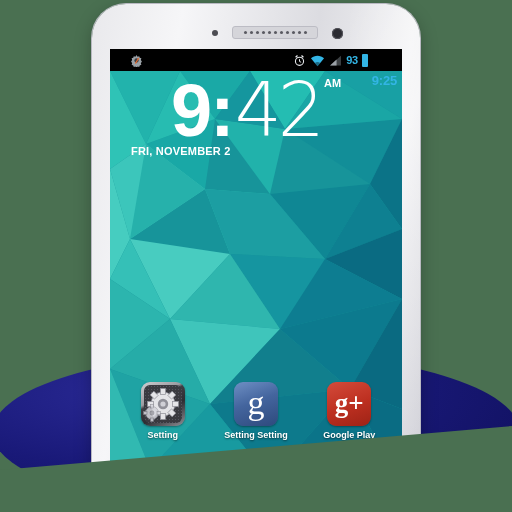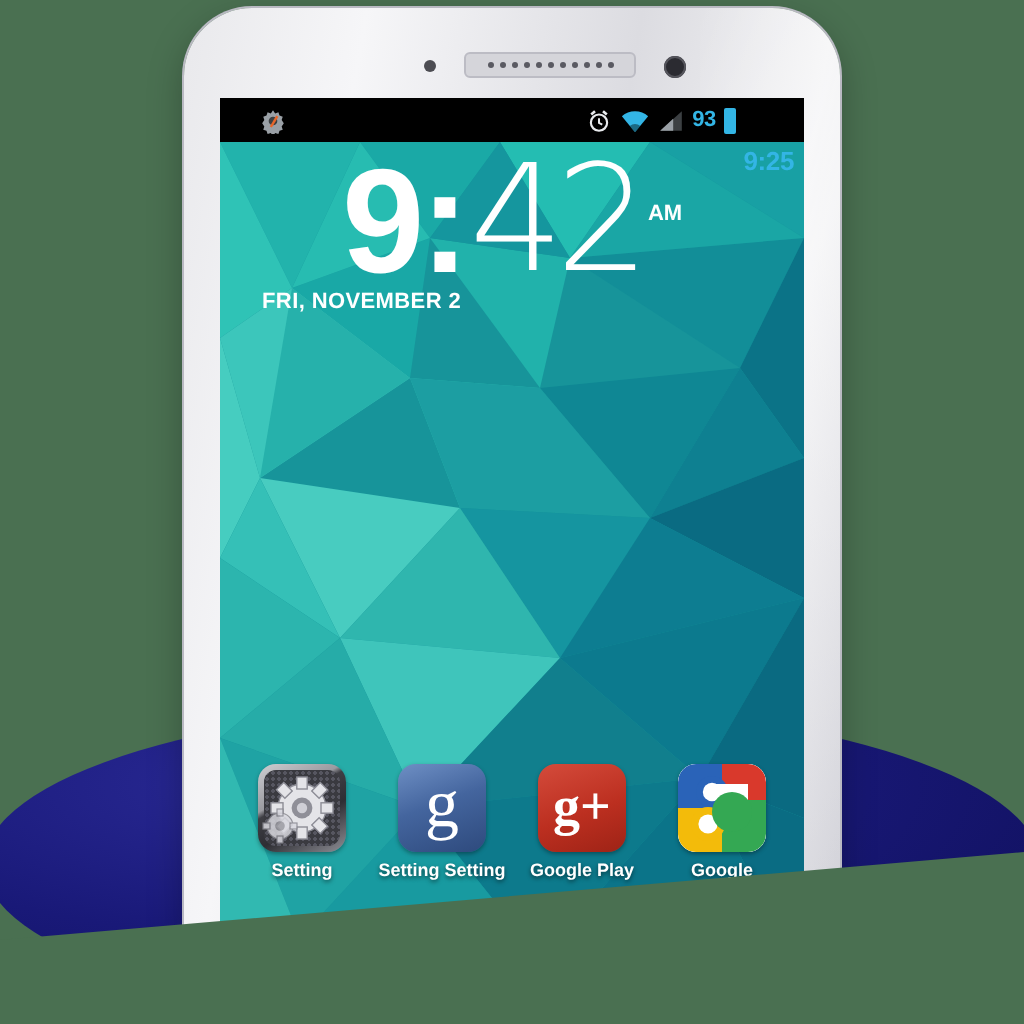--- a/index.html
+++ b/index.html
@@ -65,21 +65,21 @@
 
   
   #clock-widget { position:absolute; left:0; top:30px; width:100%; text-align:center; z-index:4; }
   #clock-line { display:inline-flex; align-items:flex-start; justify-content:center;
                 line-height:.86; }
   #clk-h { color:#fff; font-size:74px; font-weight:bold; letter-spacing:-3px; }
   #clk-colon { color:#fff; font-size:74px; font-weight:bold; letter-spacing:-1px;
                margin:0 1px; }
   #clk-m { color:#fff; font-size:74px; font-weight:300;
            font-family:"DejaVu Sans", sans-serif; letter-spacing:-4px; }
-  #clk-ampm { color:#fff; font-size:11px; font-weight:bold; margin-top:24px; margin-left:3px; }
+  #clk-ampm { color:#fff; font-size:11px; font-weight:bold; margin-top:0; margin-left:3px; }
   #clk-date { color:#fff; font-size:11px; font-weight:bold; letter-spacing:.2px;
               margin-top:2px; text-align:left; padding-left:21px; }
 
   
   #app-row { position:absolute; left:0; bottom:72px; width:100%;
              display:flex; justify-content:space-around; padding:0 6px; z-index:4; }
   .app { width:62px; display:flex; flex-direction:column; align-items:center; }
   .app-ico { width:44px; height:44px; border-radius:9px; position:relative;
              overflow:hidden; box-shadow:0 1px 2px rgba(0,0,0,.35); }
   .app-lbl { color:#fff; font-size:9px; font-weight:bold; margin-top:4px;
@@ -281,39 +281,20 @@
         <div class="app-lbl">Setting Setting</div>
       </div>
 
       <div class="app">
         <div class="app-ico ico-gplus">
           <span>g+</span>
         </div>
         <div class="app-lbl">Google Play</div>
       </div>
 
-      <div class="app">
-        <div class="app-ico ico-goog">
-          <svg width="44" height="44" viewBox="0 0 44 44" style="position:absolute;left:0;top:0">
-            <rect width="44" height="44" rx="9" fill="#ffffff"></rect>
-            <path d="M22 0h13a9 9 0 0 1 9 9v9H22z" fill="#d9392c"></path>
-            <path d="M22 18h22v17a9 9 0 0 1-9 9H22z" fill="#34a853"></path>
-            <path d="M0 9a9 9 0 0 1 9-9h13v22H0z" fill="#2a63b8"></path>
-            <path d="M0 22h22v22H9a9 9 0 0 1-9-9z" fill="#f3bb0a"></path>
-            <circle cx="17" cy="14" r="8" fill="#2a63b8"></circle>
-            <circle cx="17" cy="14" r="4.6" fill="#ffffff"></circle>
-            <circle cx="15" cy="30" r="8.5" fill="#f3bb0a"></circle>
-            <circle cx="15" cy="30" r="4.8" fill="#ffffff"></circle>
-            <path d="M19 10h16v9H19z" fill="#ffffff"></path>
-            <circle cx="27" cy="24" r="10" fill="#34a853"></circle>
-            <path d="M21 6c-7 0-12 5-12 12s5 12 12 12c6 0 10-3 11-9h-11v-5h17c.3 1.4.4 2.8.4 4.2C38.4 31.6 31 39 21 39 10.5 39 2 30.5 2 20S10.5 1 21 1c5 0 9.3 1.8 12.6 4.8l-4.3 4.2C27.3 8 24.4 6 21 6z" fill="#ffffff" opacity="0"></path>
-          </svg>
-        </div>
-        <div class="app-lbl">Google</div>
-      </div>
 
     </div>
 
     <div id="dots">
       <i></i>
       <i></i>
       <i></i>
       <i></i>
     </div>
 

